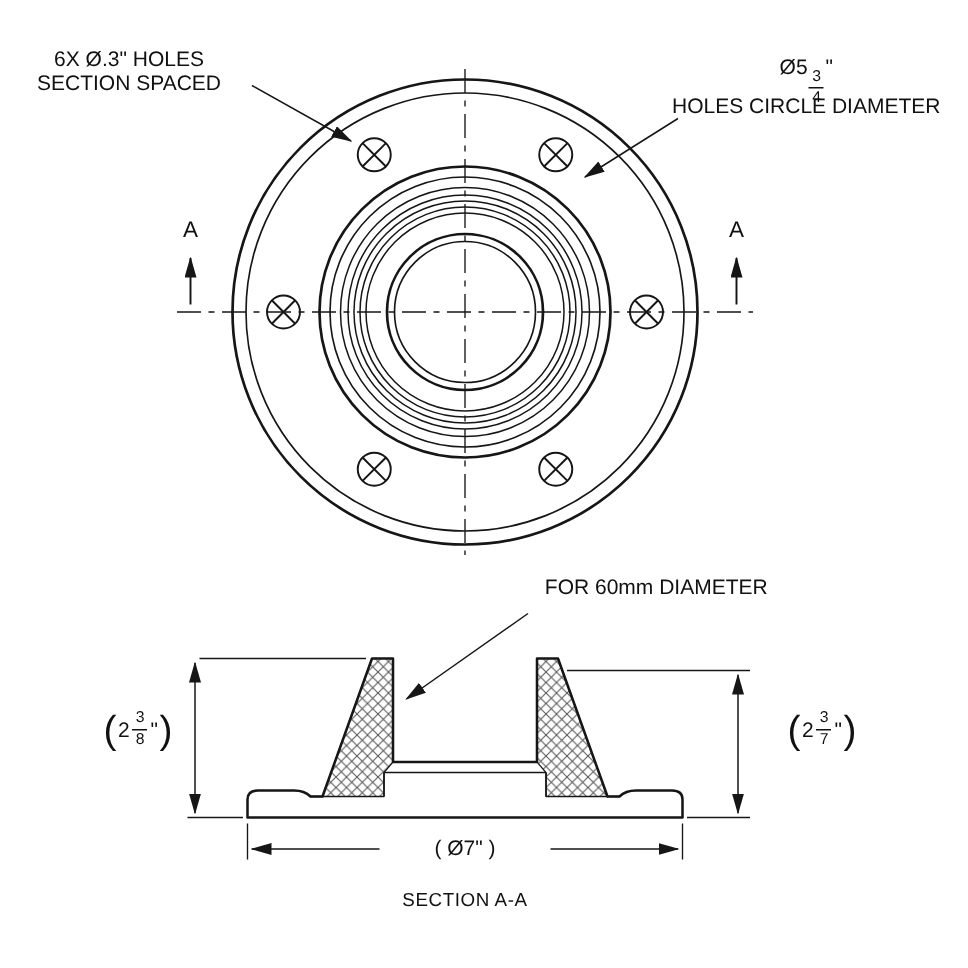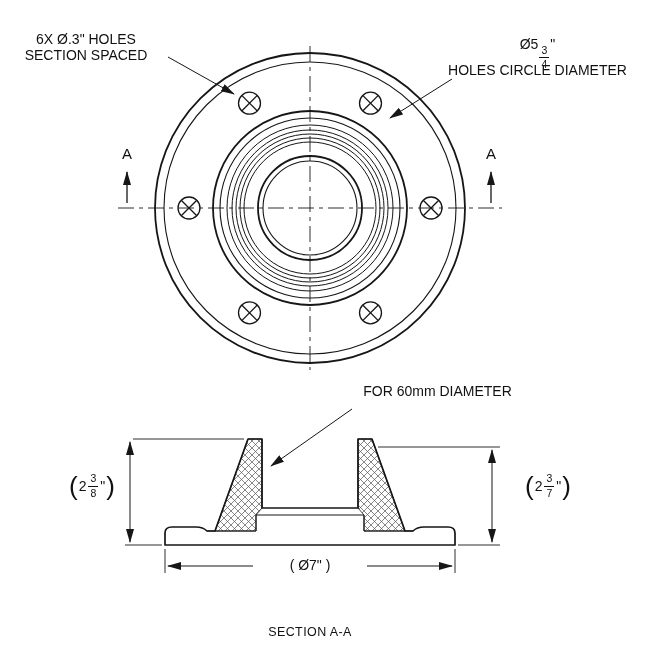--- a/index.html
+++ b/index.html
@@ -164,15 +164,15 @@
       <span class="frac">
         <span class="fnum">3</span>
         <span class="fden">7</span>
       </span>
       <span>"</span>
       <span class="bp">)</span>
   </div>
 
   <div class="lbl center" style="left:255px; top:557px; width:110px;">( Ø7" )</div>
 
-  <div class="lbl center sect" style="left:240px; top:592px; width:140px;margin-top:32px;">SECTION A-A</div>
+  <div class="lbl center sect" style="left:240px; top:592px; width:140px;">SECTION A-A</div>
 
 </div>
 
 </body></html>

